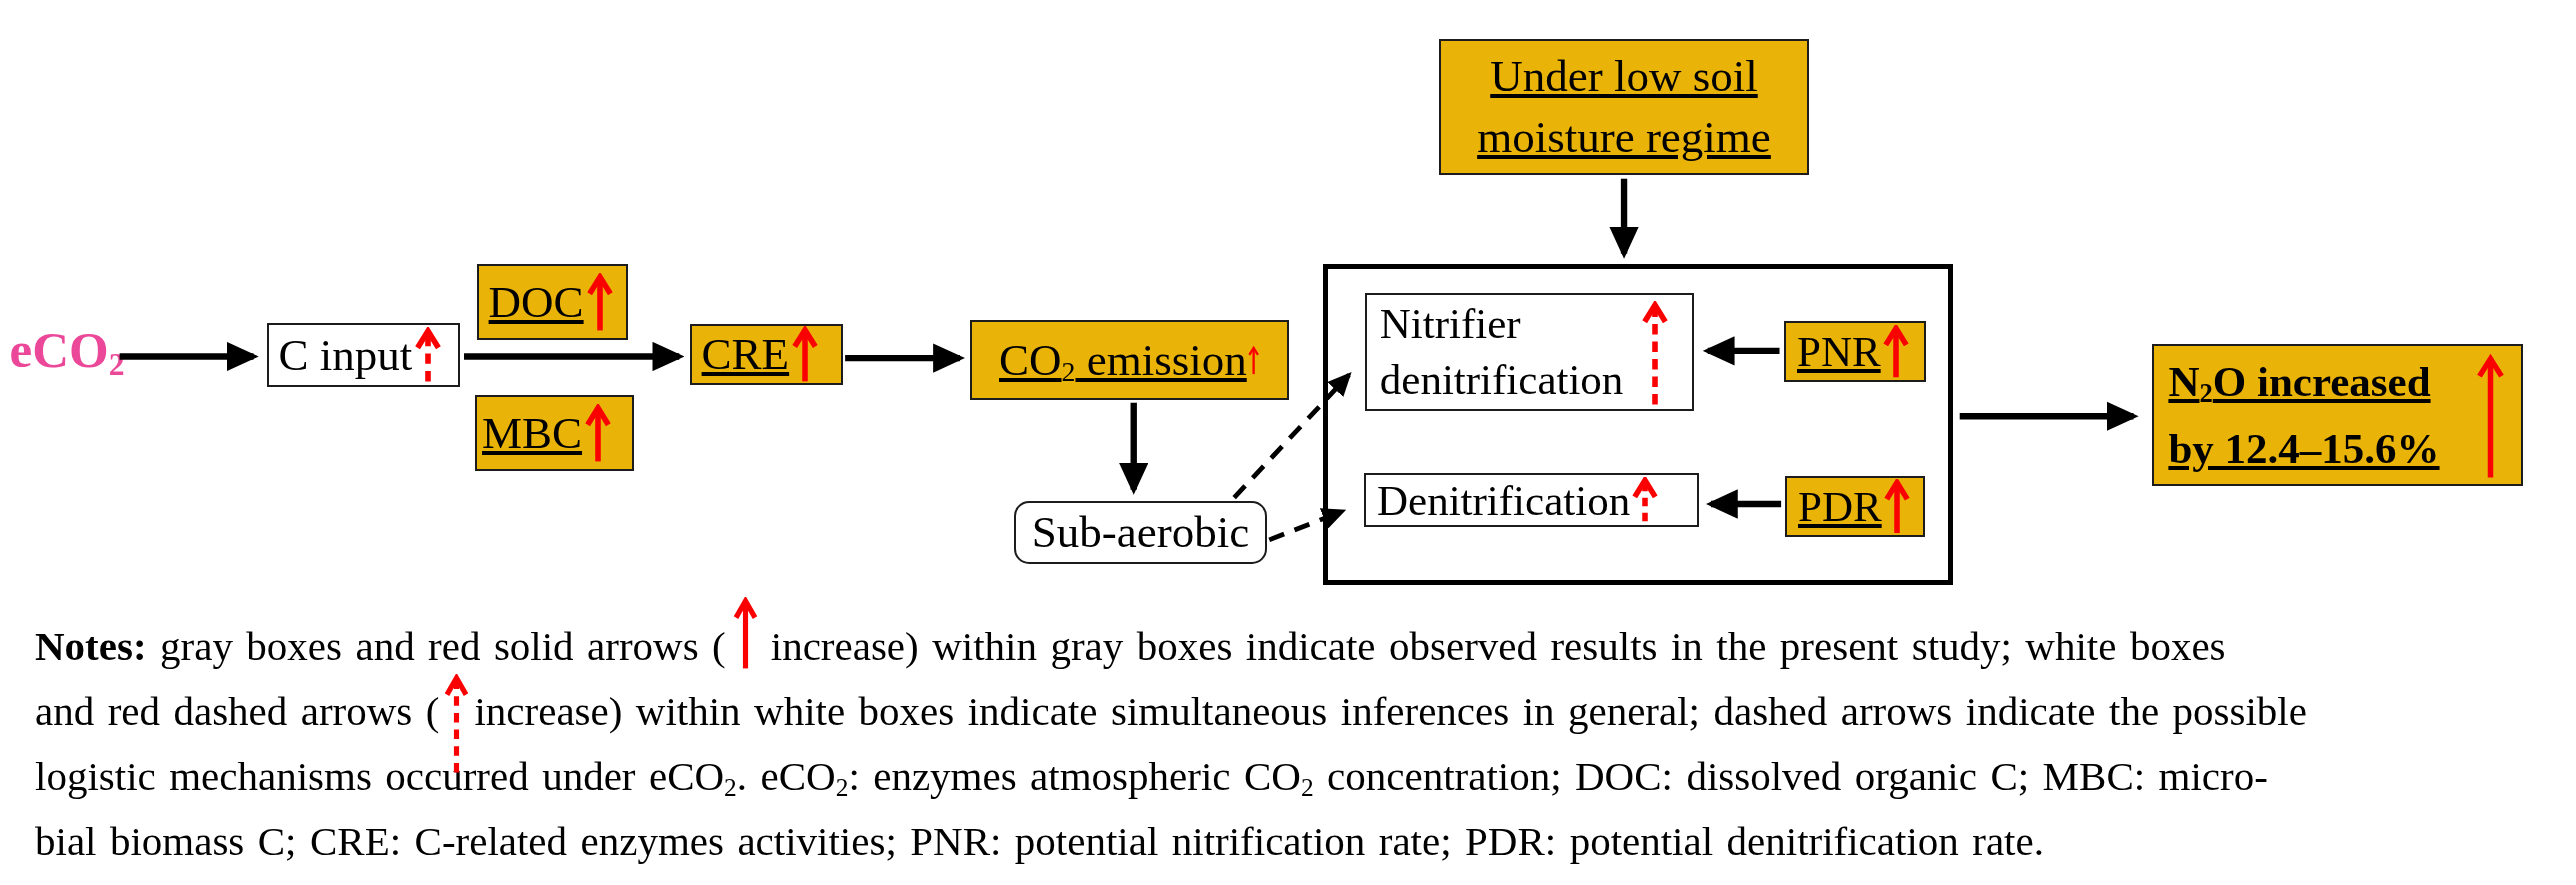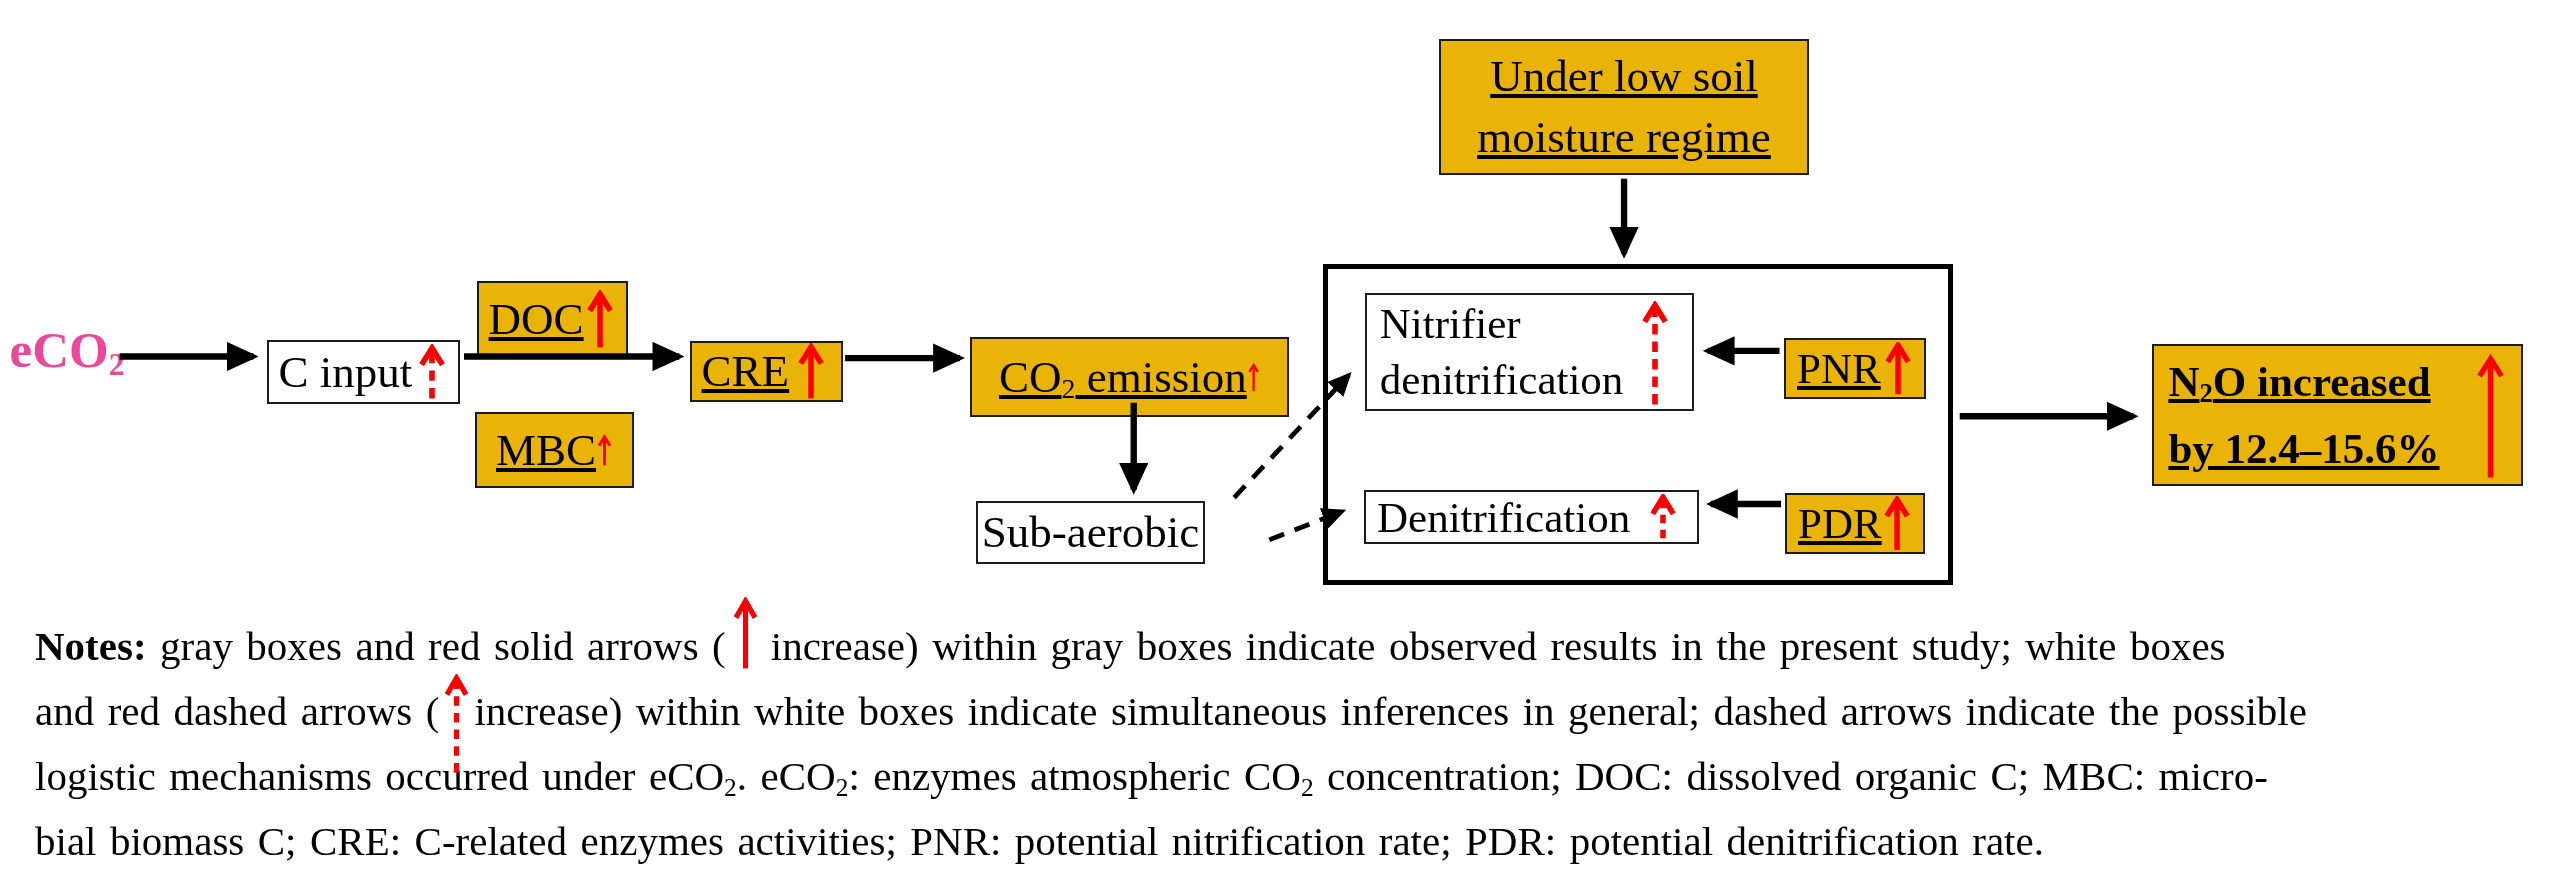--- a/index.html
+++ b/index.html
@@ -15,21 +15,21 @@
     position:absolute;
     box-sizing:border-box;
     display:flex;
     align-items:center;
     font-size:45px;
     line-height:1;
     white-space:nowrap;
   }
   .gray{background:#eab308;border:2.4px solid #1c1c1c;text-decoration:underline;}
   .white{background:#ffffff;border:2.4px solid #1c1c1c;}
-  .between{justify-content:space-between;margin-top:17px;}
+  .between{}
   .center{justify-content:center;}
   .sb{font-size:0.62em;position:relative;top:0.24em;line-height:0;}
   .two-line{display:block;}
   #mech-box{
     position:absolute;box-sizing:border-box;
     border:5.6px solid #000;background:transparent;
   }
   #overlay{position:absolute;left:0;top:0;z-index:6;pointer-events:none;}
   .boxes{position:absolute;left:0;top:0;z-index:3;width:100%;height:100%;}
   #eco2-label{
@@ -66,21 +66,21 @@
     </div>
 
     <div class="box gray between" style="left:477px;top:264px;width:151px;height:76px;padding:0 9.6px;">
       <span>DOC</span>
       <svg class="red-arrow-svg" width="32" height="59" viewBox="0 0 40 74">
         <line x1="20" y1="72" x2="20" y2="10" stroke="#fb0000" stroke-width="7"></line>
         <path d="M7 26 L20 5 L33 26" fill="none" stroke="#fb0000" stroke-width="7"></path>
       </svg>
     </div>
 
-    <div class="box gray between" style="left:475px;top:395px;width:159px;height:76px;padding:0 19px;">
+    <div class="box gray between" style="left:475px;top:395px;width:159px;height:76px;padding:0 5px;">
       <span>MBC</span>
       <svg class="red-arrow-svg" width="32" height="59" viewBox="0 0 40 74">
         <line x1="20" y1="72" x2="20" y2="10" stroke="#fb0000" stroke-width="7"></line>
         <path d="M7 26 L20 5 L33 26" fill="none" stroke="#fb0000" stroke-width="7"></path>
       </svg>
     </div>
 
     <div class="box gray between" style="left:690px;top:324px;width:153px;height:61px;padding:0 14.4px 0 9.6px;">
       <span>CRE</span>
       <svg class="red-arrow-svg" width="32" height="57" viewBox="0 0 40 72">
@@ -90,21 +90,21 @@
     </div>
 
     <div class="box gray between" style="left:970px;top:320px;width:319px;height:80px;padding:0 27px;">
       <span><span>CO</span><span class="sb">2</span><span> emission</span></span>
       <svg class="red-arrow-svg" width="32" height="69" viewBox="0 0 40 86">
         <line x1="20" y1="84" x2="20" y2="10" stroke="#fb0000" stroke-width="7"></line>
         <path d="M7 26 L20 5 L33 26" fill="none" stroke="#fb0000" stroke-width="7"></path>
       </svg>
     </div>
 
-    <div class="box white center" style="left:976px;top:501px;width:229px;height:63px;">
+    <div class="box white center" style="left:1014px;top:501px;width:253px;height:63px;border-radius:15px;">
       <span>Sub-aerobic</span>
     </div>
 
     <div class="box gray center" style="left:1439px;top:39px;width:370px;height:136px;text-align:center;">
       <span class="two-line" style="line-height:61px;">
         <span style="display:block;">Under low soil</span>
         <span style="display:block;">moisture regime</span>
       </span>
     </div>
 

